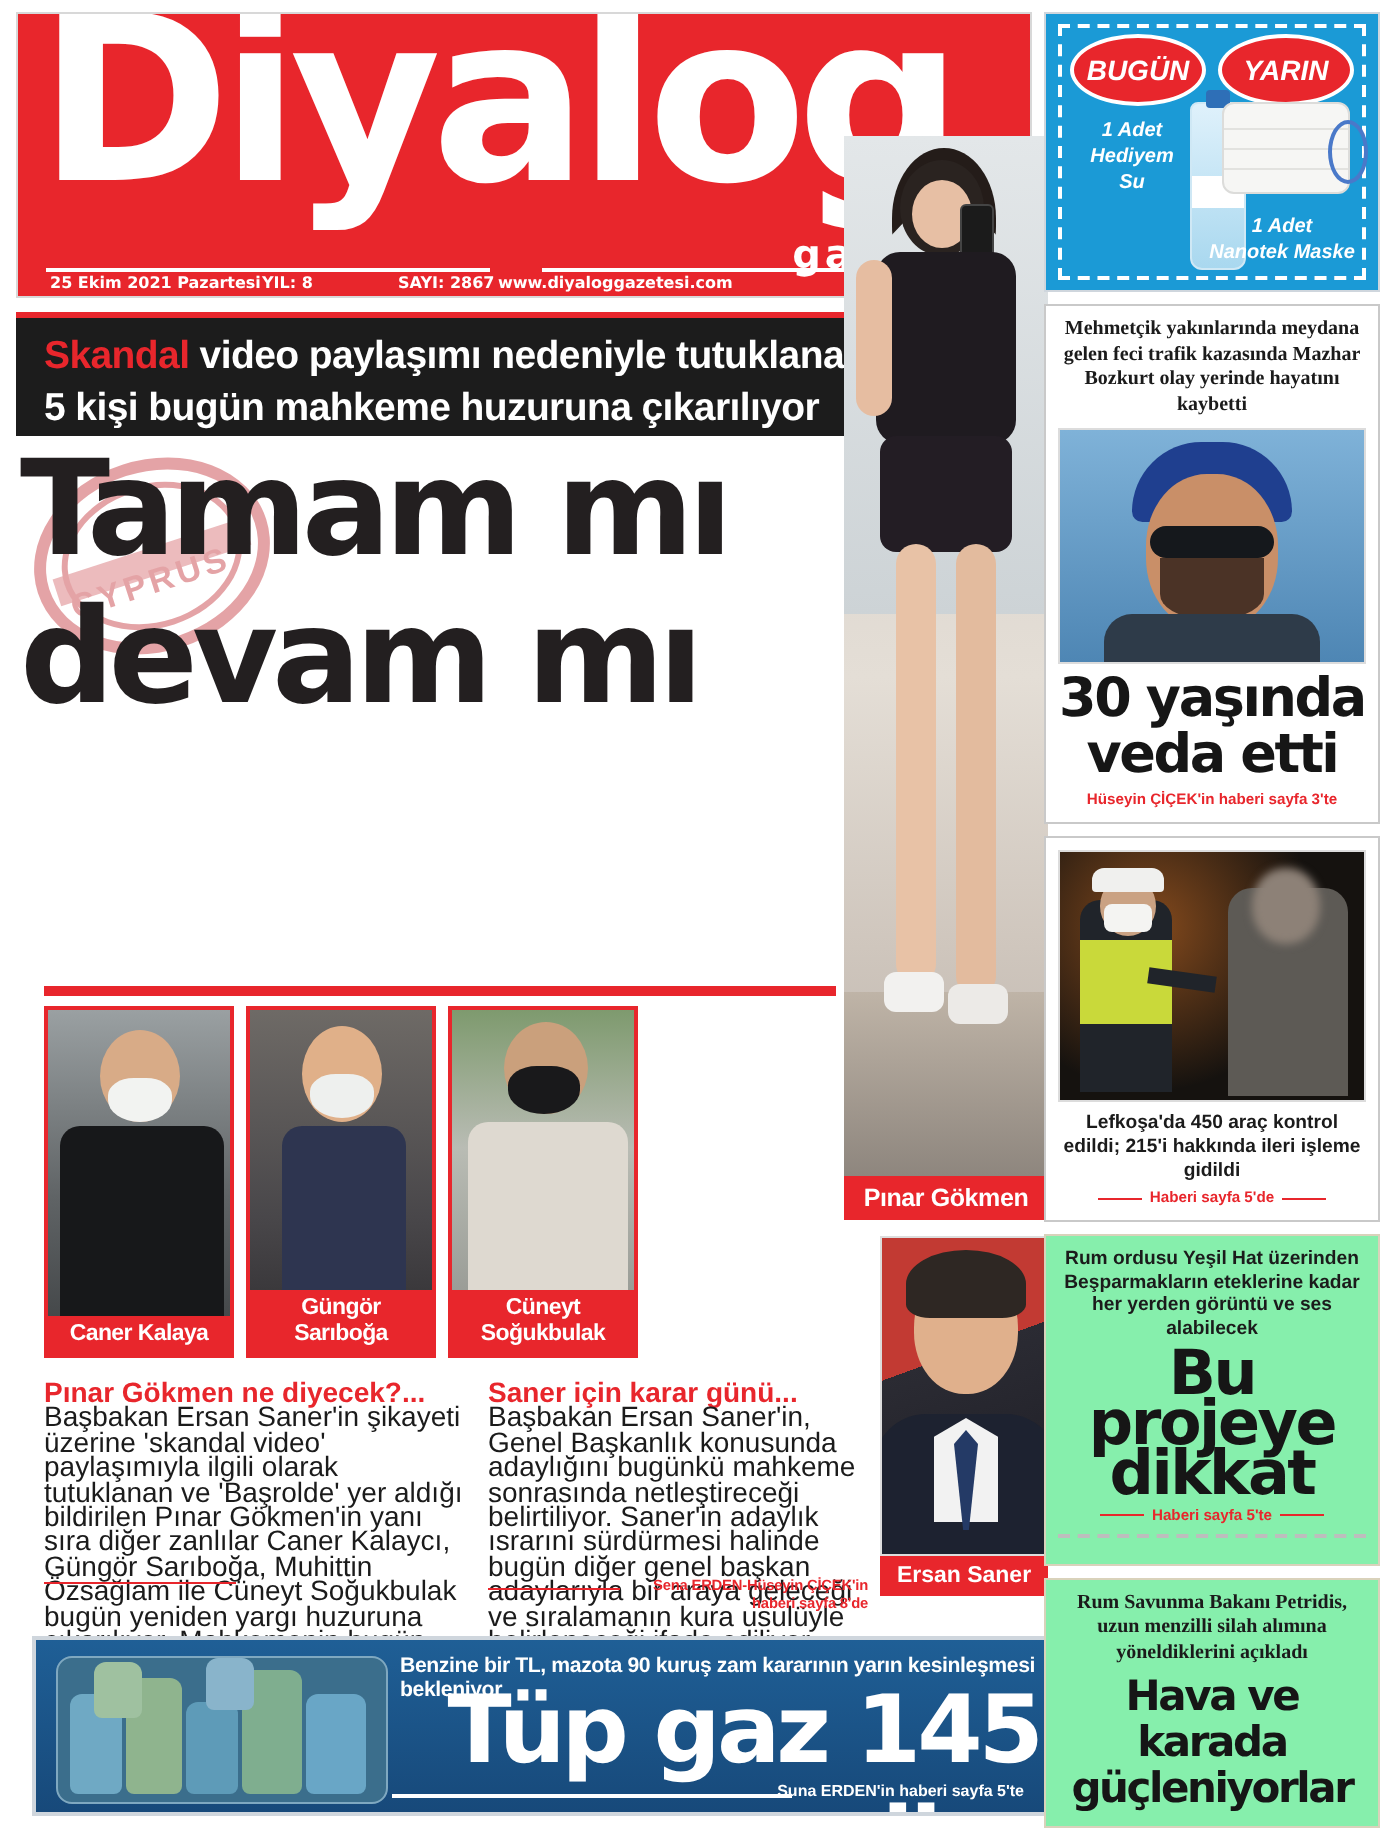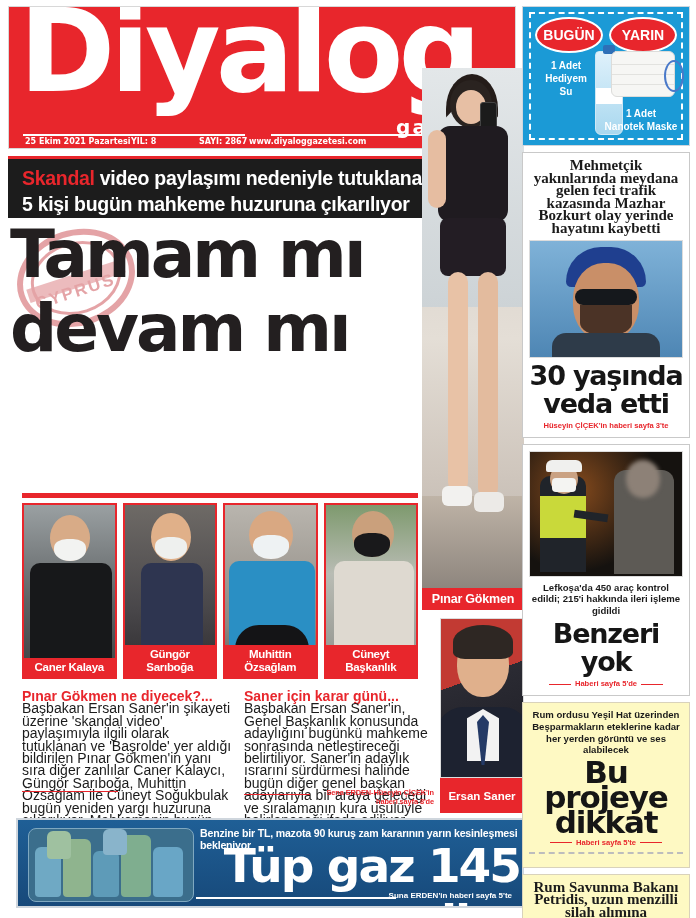--- a/index.html
+++ b/index.html
@@ -126,21 +126,21 @@
   .saner{position:absolute;left:432px;top:612px;width:84px;height:160px;overflow:hidden;
     border:1px solid #ddd;box-sizing:border-box;background:#cfd3d8;}
   .saner .bk{position:absolute;inset:0;background:linear-gradient(160deg,#c23a33 0%,#c23a33 38%,#2b2b33 38%,#1c1c24 100%);}
   .saner .hd{position:absolute;left:16px;top:14px;width:52px;height:64px;border-radius:48%;background:#e0b08c;}
   .saner .hair{position:absolute;left:12px;top:6px;width:60px;height:34px;border-radius:50% 50% 20% 20%;background:#2e2723;}
   .saner .shoulders{position:absolute;left:-4px;top:88px;width:92px;height:72px;background:#1d2230;border-radius:26px 26px 0 0;}
   .saner .shirt{position:absolute;left:26px;top:90px;width:32px;height:52px;background:#f2f2f2;
     clip-path:polygon(50% 0,100% 18%,100% 100%,0 100%,0 18%);}
   .saner .tie{position:absolute;left:36px;top:96px;width:12px;height:50px;background:#243a66;
     clip-path:polygon(50% 0,100% 14%,62% 100%,38% 100%,0 14%);}
-  .cap-saner{position:absolute;left:432px;top:772px;width:84px;height:35px;background:#e8262c;
+  .cap-saner{position:absolute;left:432px;top:772px;width:84px;height:20px;background:#e8262c;
     color:#fff;font-weight:700;font-size:11.5px;display:flex;align-items:center;
     justify-content:center;}
 
   
   .gas{position:absolute;left:8px;top:812px;width:508px;height:90px;
     background:linear-gradient(180deg,#1f5f96,#17497a);border:2px solid #cfd6dd;
     box-sizing:border-box;overflow:hidden;}
   .gas-photo{position:absolute;left:10px;top:8px;width:164px;height:72px;border-radius:8px;
     overflow:hidden;background:#3b6e8c;border:1px solid #7fa8c0;}
   .gas-photo .t{position:absolute;border-radius:6px 6px 4px 4px;}
@@ -150,21 +150,21 @@
     font-size:47px;line-height:56px;letter-spacing:-2px;text-align:right;
     font-family:"DejaVu Sans",sans-serif;}
   .gas-rule{position:absolute;left:178px;top:77px;width:200px;height:2px;background:#fff;}
   .gas-by{position:absolute;right:10px;top:71px;color:#fff;font-weight:700;font-size:8px;}
 
   
   .side{position:absolute;left:522px;top:6px;width:168px;}
   .card{position:relative;box-sizing:border-box;margin-bottom:6px;}
 
   
-  .ad{height:140px;background:#1b9ad6;border:1px solid #cfd6dd;overflow:hidden;}
+  .ad{height:140px;background:#1b9ad6;border:1px solid #cfd6dd;overflow:hidden;font-style:italic;}
   .ad-inner{position:absolute;left:6px;top:5px;right:6px;bottom:5px;
     border:2px dashed #ffffff;}
   .ad-oval{position:absolute;top:10px;width:64px;height:32px;border-radius:50%;
     background:#e8262c;border:2px solid #fff;color:#fff;font-weight:700;font-size:14px;
     display:flex;align-items:center;justify-content:center;}
   .ad-oval.l{left:12px;}
   .ad-oval.r{right:12px;}
   .ad-l-txt{position:absolute;left:12px;top:52px;width:62px;text-align:center;color:#fff;
     font-weight:700;font-size:10px;line-height:13px;}
   .ad-r-txt{position:absolute;right:6px;top:100px;width:84px;text-align:center;color:#fff;
@@ -174,22 +174,22 @@
     border:1px solid #cfe8f5;}
   .ad-bottle .cap{position:absolute;left:7px;top:-7px;width:12px;height:9px;background:#2e6fb7;border-radius:2px;}
   .ad-bottle .lbl{position:absolute;left:0;top:36px;width:100%;height:16px;background:#fff;}
   .ad-mask{position:absolute;right:14px;top:44px;width:62px;height:44px;background:#f6f6f4;
     border-radius:6px;border:1px solid #dcdcda;}
   .ad-mask .pl{position:absolute;left:0;right:0;height:1px;background:#e2e2df;}
   .ad-mask .ear{position:absolute;width:16px;height:28px;border:2px solid #4a79c9;border-radius:50%;top:8px;}
 
   
   .news{border:1px solid #c9c9c9;background:#fff;padding:6px 6px 7px;}
-  .news.beige{background:#fef9c3;border-color:#d9d2bb;}
-  .kicker{font-size:15px;line-height:12.6px;font-weight:700;text-align:center;
+  .news.beige{background:#86efac;border-color:#d9d2bb;}
+  .kicker{font-size:10px;line-height:12.6px;font-weight:700;text-align:center;
     color:#1b1b1b;font-family:"Liberation Serif",serif;}
   .kicker.sans{font-family:"Liberation Sans",sans-serif;font-size:9.6px;line-height:11.6px;}
   .bighead{font-weight:700;font-size:27px;line-height:28px;text-align:center;color:#161616;
     letter-spacing:-1.2px;margin-top:4px;font-family:"DejaVu Sans",sans-serif;}
   .bighead.sm{font-size:31px;line-height:25px;}
   .bighead.xs{font-size:21px;line-height:23px;}
   .card-by{color:#e8262c;font-weight:700;font-size:7.6px;text-align:center;margin-top:3px;}
   .card-by .dash{display:inline-block;width:22px;height:1px;background:#e8262c;
     vertical-align:middle;margin:0 4px;}
 
@@ -298,38 +298,27 @@
       <div class="shot">
         <div class="sky" style="background:linear-gradient(180deg,#6e6a66,#49474a 60%,#2e2c2f);"></div>
         <div class="person-head" style="left:26px;top:8px;width:40px;height:48px;background:#e0b089;"></div>
         <div class="mask" style="left:30px;top:32px;width:32px;height:22px;background:#eef0ee;"></div>
         <div class="body" style="left:16px;top:58px;width:62px;height:118px;background:#2e3550;"></div>
         <div class="shot-cap">
           <span>Güngör Sarıboğa</span>
         </div>
       </div>
       <div class="shot">
-        <div class="sky" style="background:linear-gradient(180deg,#b9b5ae,#8d8881 70%,#5d5a55);"></div>
-        <div class="person-head" style="left:24px;top:6px;width:44px;height:48px;background:#d9a882;"></div>
-        <div class="mask" style="left:28px;top:30px;width:36px;height:24px;background:#eef2f3;"></div>
-        <div class="body" style="left:4px;top:56px;width:86px;height:84px;background:#2a8fc4;"></div>
-        <div class="body" style="left:10px;top:120px;width:74px;height:56px;background:#141416;border-radius:24px 24px 0 0;"></div>
-        <div class="shot-cap">
-          <span>Muhittin</span><br>
-          <span>Özsağlam</span>
-        </div>
-      </div>
-      <div class="shot">
         <div class="sky" style="background:linear-gradient(180deg,#7e9a6e,#b9bcb4 40%,#8d8f8a);"></div>
         <div class="person-head" style="left:26px;top:6px;width:42px;height:46px;background:#caa07c;"></div>
         <div class="mask" style="left:28px;top:28px;width:36px;height:24px;background:#19191b;"></div>
         <div class="body" style="left:8px;top:56px;width:80px;height:120px;background:#ded9d0;"></div>
         <div class="shot-cap">
           <span>Cüneyt</span><br>
-          <span>Başkanlık</span>
+          <span>Soğukbulak</span>
         </div>
       </div>
     </div>
 
     <div class="story c1">
       <span class="lead">Pınar Gökmen ne diyecek?...</span><span> Başbakan Ersan Saner'in şikayeti üzerine 'skandal video' paylaşımıyla ilgili olarak tutuklanan ve 'Başrolde' yer aldığı bildirilen Pınar Gökmen'in yanı sıra diğer zanlılar Caner Kalaycı, Güngör Sarıboğa, Muhittin Özsağlam ile Cüneyt Soğukbulak bugün yeniden yargı huzuruna çıkarılıyor. Mahkemenin bugün vereceği karar, UBP'de genel başkanlık yarışını nasıl etkileyeceği merak ediliyor.</span>
     </div>
     <div class="story c2">
       <span class="lead">Saner için karar günü...</span><span> Başbakan Ersan Saner'in, Genel Başkanlık konusunda adaylığını bugünkü mahkeme sonrasında netleştireceği belirtiliyor. Saner'in adaylık ısrarını sürdürmesi halinde bugün diğer genel başkan adaylarıyla bir araya geleceği ve sıralamanın kura usulüyle belirleneceği ifade ediliyor.</span>
     </div>
@@ -413,21 +402,20 @@
         <div class="officer"></div>
           <div class="vest"></div>
           <div class="ohd"></div>
         <div class="ocap"></div>
           <div class="omask"></div>
         <div class="civ"></div>
           <div class="chd"></div>
           <div class="arm"></div>
       </div>
       <div class="kicker sans" style="margin-top:5px">Lefkoşa'da 450 araç kontrol edildi; 215'i hakkında ileri işleme gidildi</div>
-      <div class="bighead">Benzeri yok</div>
       <div class="card-by">
         <span class="dash"></span><span>Haberi sayfa 5'de</span><span class="dash"></span>
       </div>
     </div>
 
     <div class="card news beige">
       <div class="kicker sans">Rum ordusu Yeşil Hat üzerinden Beşparmakların eteklerine kadar her yerden görüntü ve ses alabilecek</div>
       <div class="bighead sm">Bu projeye dikkat</div>
       <div class="card-by">
         <span class="dash"></span><span>Haberi sayfa 5'te</span><span class="dash"></span>

